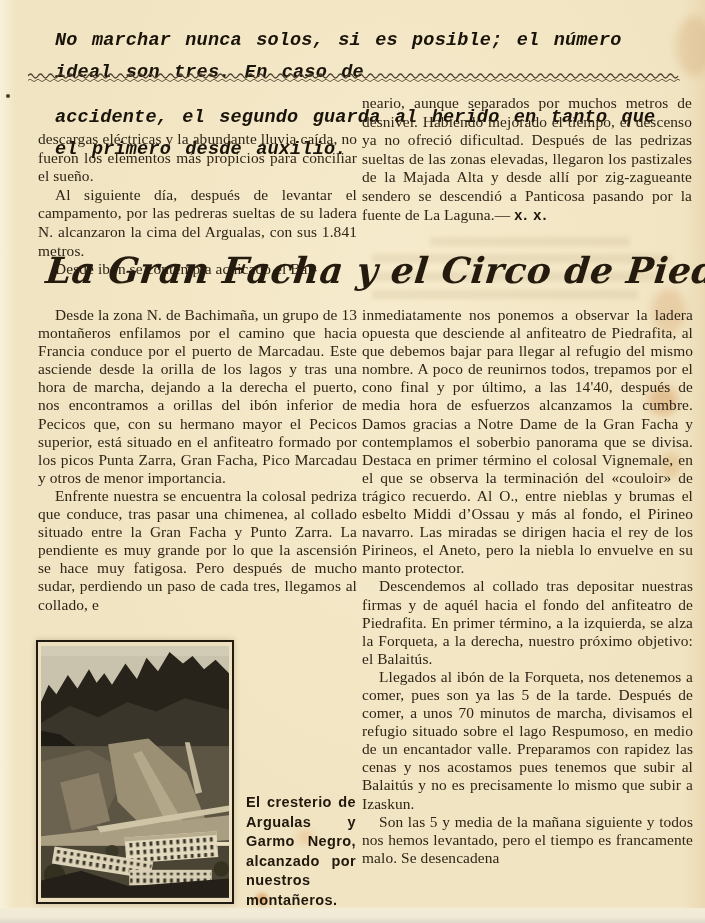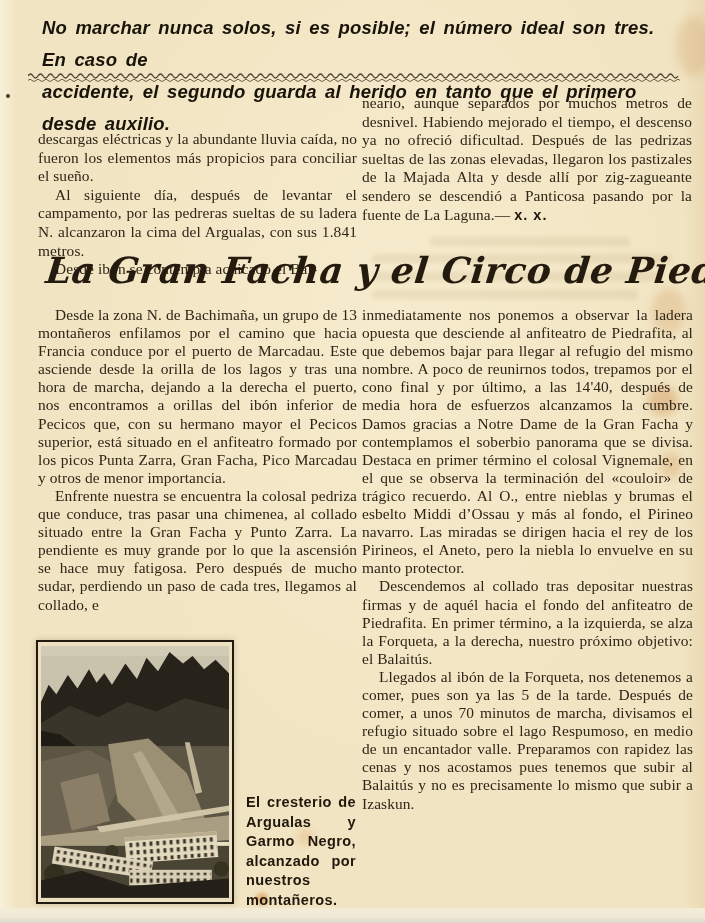--- a/index.html
+++ b/index.html
@@ -15,21 +15,21 @@
     color:#2f2517;
   }
   
   .safety{
     position:absolute;left:42px;top:12px;width:628px;
     font-family:"Liberation Sans", sans-serif;
     font-weight:700;font-style:italic;
     font-size:18.5px;line-height:32px;color:#191309;
     word-spacing:3px;letter-spacing:.2px;
   }
-  .safety p{margin:0;}
+  .safety p{margin:13px;font-family:Liberation Mono, monospace;}
   
   .wavy{position:absolute;left:28px;top:71px;width:652px;height:14px;}
   
   .col{position:absolute;text-align:justify;font-size:15.4px;letter-spacing:.1px;}
   .col p{margin:0;}
   .indent{text-indent:17px;}
   .top-left {left:38px; top:94px; width:319px; line-height:18.6px;margin-top:36px;}
   .top-right{left:362px;top:94px; width:330px; line-height:18.6px;}
   .main-left {left:38px; top:306px;width:319px; line-height:18.1px;}
   .main-right{left:362px;top:306px;width:331px; line-height:18.1px;}
@@ -115,20 +115,21 @@
 
   <section class="col main-left">
     <p class="indent">Desde la zona N. de Bachimaña, un grupo de 13 montañeros enfilamos por el camino que hacia Francia conduce por el puerto de Marcadau.  Este asciende desde la orilla de los lagos y tras una hora de marcha, dejando a la derecha el puerto, nos encontramos a orillas del ibón inferior de Pecicos que, con su hermano mayor el Pecicos superior, está situado en el anfiteatro formado por los picos Punta Zarra, Gran Facha, Pico Marcadau y otros de menor importancia.</p>
     <p class="indent">Enfrente nuestra se encuentra la colosal pedriza que conduce, tras pasar una chimenea, al collado situado entre la Gran Facha y Punto Zarra. La pendiente es muy grande por lo que la ascensión se hace muy fatigosa. Pero después de mucho sudar, perdiendo un paso de cada tres, llegamos al collado, e</p>
   </section>
 
   <section class="col main-right">
     <p>inmediatamente nos ponemos a observar la ladera opuesta que desciende al anfiteatro de Piedrafita, al que debemos bajar para llegar al refugio del mismo nombre. A poco de reunirnos todos, trepamos por el cono final y por último, a las 14'40, después de media hora de esfuerzos alcanzamos la cumbre. Damos gracias a Notre Dame de la Gran Facha y contemplamos el soberbio panorama que se divisa. Destaca en primer término el colosal Vignemale, en el que se observa la terminación del «couloir» de trágico recuerdo. Al O., entre nieblas y brumas el esbelto Middi d’Ossau y más al fondo, el Pirineo navarro. Las miradas se dirigen hacia el rey de los Pirineos, el Aneto, pero la niebla lo envuelve en su manto protector.</p>
     <p class="indent">Descendemos al collado tras depositar nuestras firmas y de aquél hacia el fondo del anfiteatro de Piedrafita. En primer término, a la izquierda, se alza la Forqueta, a la derecha, nuestro próximo objetivo: el Balaitús.</p>
     <p class="indent">Llegados al ibón de la Forqueta, nos detenemos a comer, pues son ya las 5 de la tarde.  Después de comer, a unos 70 minutos de marcha, divisamos el refugio situado sobre el lago Respumoso, en medio de un encantador valle.  Preparamos con rapidez las cenas y nos acostamos pues tenemos que subir al Balaitús y no es precisamente lo mismo que subir a Izaskun.</p>
+    <p class="indent">Son las 5 y media de la mañana siguiente y todos nos hemos levantado, pero el tiempo es francamente malo.  Se desencadena</p>
   </section>
 
   <figure class="photo-frame" style="margin:0">
     <svg width="188" height="254" viewBox="0 0 196 262">
       <defs>
         <pattern id="pw" width="7" height="8" patternUnits="userSpaceOnUse">
           <rect width="7" height="8" fill="none"></rect>
           <rect x="1.5" y="2" width="3" height="4.5" fill="#3b3527"></rect>
         </pattern>
       </defs>

